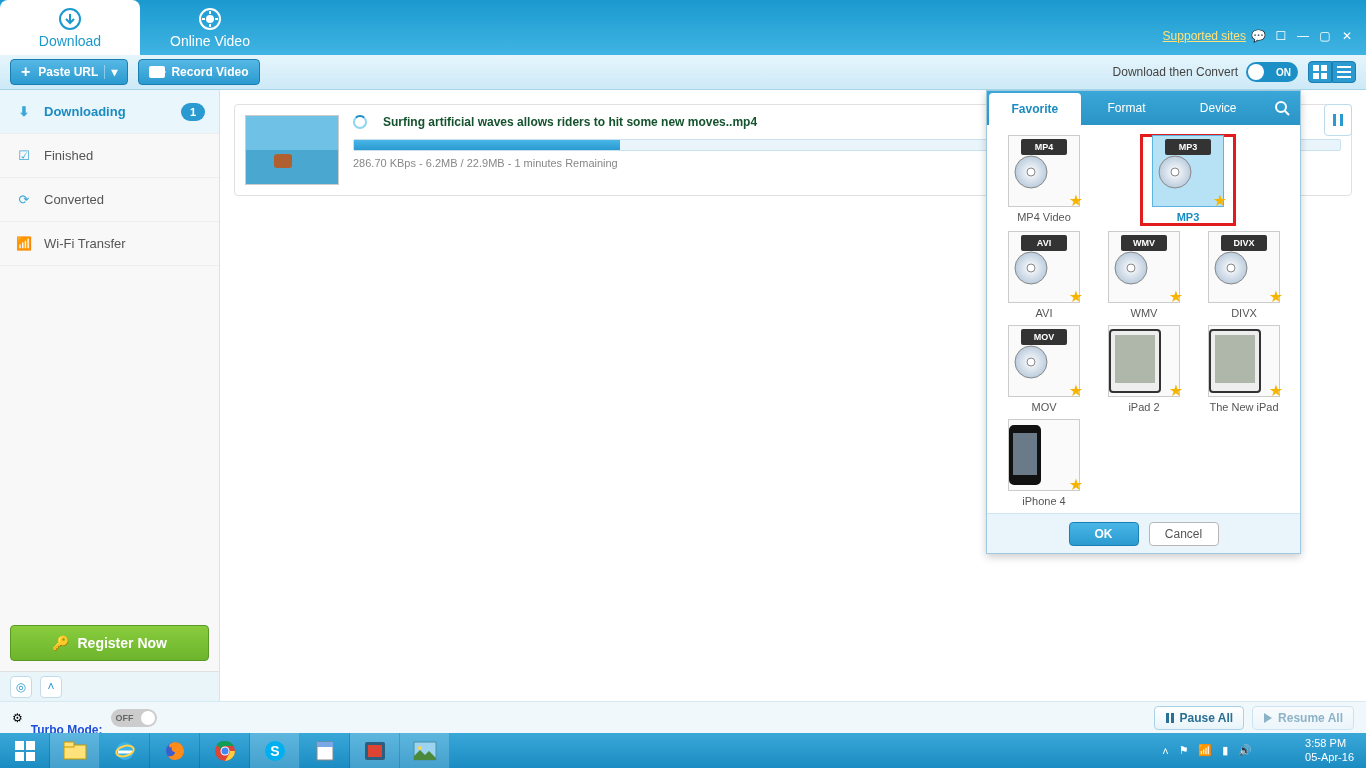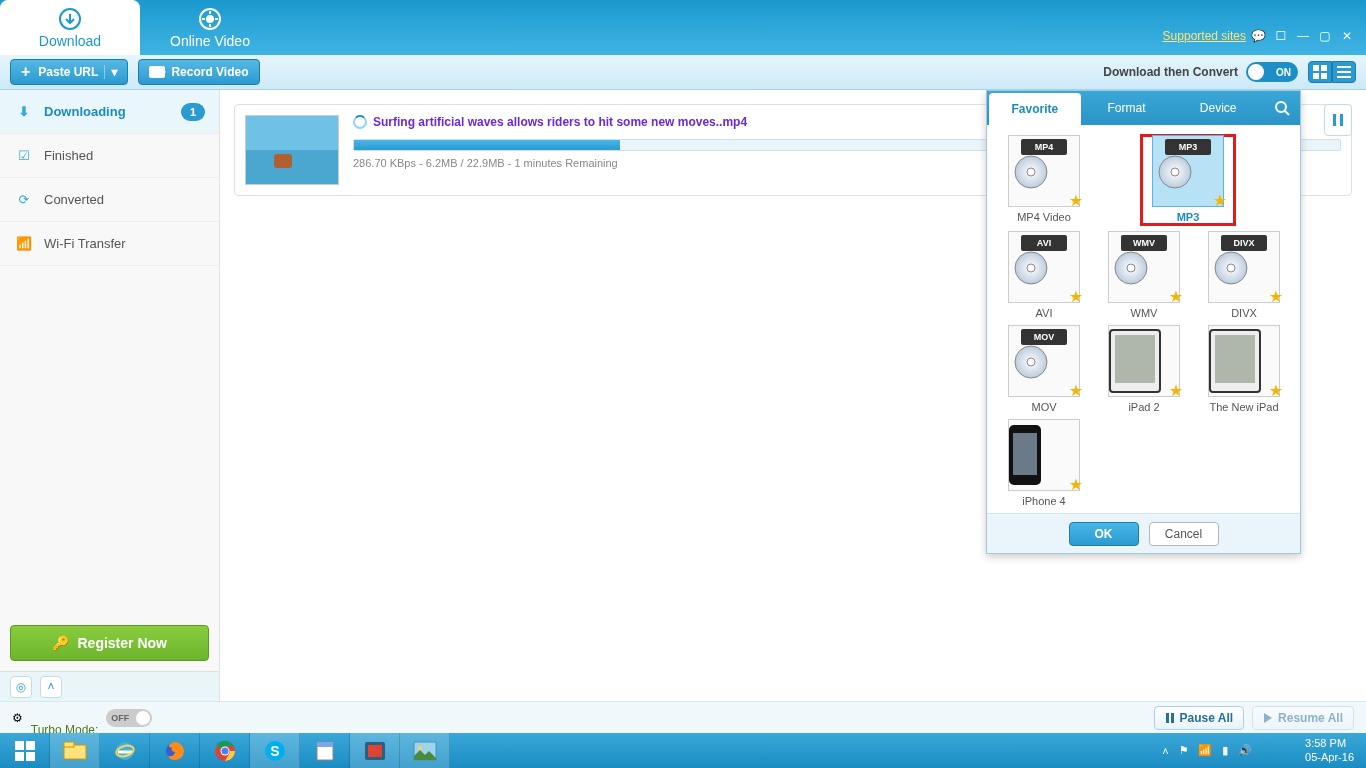--- a/index.html
+++ b/index.html
@@ -24,21 +24,21 @@
 
 #toolbar{height:35px;background:linear-gradient(#e6f5fc,#cdeaf7);border-bottom:1px solid #a7d3e8;display:flex;align-items:center;padding:0 10px;gap:10px;}
 .tb-btn{height:26px;border-radius:4px;display:inline-flex;align-items:center;padding:0 10px;font-size:12px;color:#fff;cursor:pointer;}
 #paste-url-btn{background:linear-gradient(#56b8e5,#2a9ad0);border:1px solid #1b7eb0;font-weight:bold;}
 #paste-url-btn .plus{font-size:16px;margin-right:8px;}
 #paste-url-btn .chev{margin-left:6px;border-left:1px solid rgba(255,255,255,.4);padding-left:6px;}
 #record-btn{background:linear-gradient(#56b8e5,#2a9ad0);border:1px solid #1b7eb0;font-weight:bold;}
 #record-btn .cam{width:16px;height:12px;background:#fff;margin-right:6px;border-radius:2px;position:relative;}
 #record-btn .cam:after{content:"";position:absolute;right:-5px;top:2px;border:4px solid transparent;border-left-color:#fff;}
 #dtc-block{display:flex;align-items:center;gap:8px;}
-#dtc-lbl{font-weight:bold;color:#444;}
+#dtc-lbl{font-weight:normal;color:#444;}
 .toggle{width:52px;height:20px;border-radius:10px;position:relative;font-size:10px;font-weight:bold;display:flex;align-items:center;cursor:pointer;}
 .toggle.on{background:#1c8fc6;color:#fff;justify-content:flex-end;padding-right:7px;}
 .toggle.on:after{content:"";position:absolute;left:2px;top:2px;width:16px;height:16px;border-radius:50%;background:#fff;}
 #view-btns{display:flex;gap:0;}
 #view-btns div{width:24px;height:22px;background:#2a9ad0;border:1px solid #1b7eb0;display:flex;align-items:center;justify-content:center;color:#fff;cursor:pointer;}
 #view-btns div:first-child{border-radius:4px 0 0 4px;}
 #view-btns div:last-child{border-radius:0 4px 4px 0;}
 
 #body{flex:1;display:flex;min-height:0;}
 #sidebar{width:220px;background:#f8f8f8;border-right:1px solid #e0e0e0;display:flex;flex-direction:column;}
@@ -49,21 +49,21 @@
 #sidebar-spacer{flex:1;}
 #register-btn{margin:10px;height:36px;border-radius:4px;background:linear-gradient(#89cc3d,#6db52e);border:1px solid #5a9a24;color:#fff;font-weight:bold;font-size:14px;display:flex;align-items:center;justify-content:center;gap:8px;cursor:pointer;}
 #side-bottom{height:30px;border-top:1px solid #e0e0e0;background:#eaf5fa;display:flex;align-items:center;gap:8px;padding:0 10px;}
 .side-mini{width:22px;height:22px;border:1px solid #c0dceb;border-radius:4px;background:#fff;display:flex;align-items:center;justify-content:center;color:#2a9ad0;cursor:pointer;}
 
 #content{flex:1;position:relative;background:#fff;overflow:hidden;}
 #dl-row{border:1px solid #e0e0e0;border-radius:4px;margin:14px;padding:10px;display:flex;gap:14px;align-items:flex-start;}
 #thumb{width:94px;height:70px;border:1px solid #ccc;background:linear-gradient(#6fc1e6 0%,#6fc1e6 50%,#4aa7d0 50%,#4aa7d0 100%);position:relative;}
 #thumb:after{content:"";position:absolute;left:28px;top:38px;width:18px;height:14px;background:#b06030;border-radius:3px;}
 #dl-info{flex:1;}
-#dl-title-row{display:flex;align-items:center;gap:6px;color:#6d28d9;font-weight:bold;font-size:12px;}
+#dl-title-row{display:flex;align-items:center;gap:16px;color:#14532d;font-weight:bold;font-size:12px;}
 .spin-ico{width:14px;height:14px;border:2px solid #8fd5f2;border-top-color:#1b8cc2;border-radius:50%;}
 #progress-wrap{margin-top:10px;height:12px;border:1px solid #c7e1ef;border-radius:2px;background:#eaf5fb;position:relative;}
 #progress-bar{height:100%;background:linear-gradient(#49b6e7,#2a9ad0);}
 #progress-pct{position:absolute;right:200px;top:-1px;color:#666;font-size:11px;}
 #dl-meta{margin-top:6px;color:#888;font-size:11px;}
 
 #pause-single{position:absolute;top:14px;right:14px;width:28px;height:32px;border:1px solid #bcdceb;border-radius:4px;background:#fff;display:flex;align-items:center;justify-content:center;color:#2a9ad0;cursor:pointer;}
 
 #fmt-popup{position:absolute;top:0;right:65px;width:315px;border:1px solid #9fc9df;background:#fff;box-shadow:0 3px 8px rgba(0,0,0,.2);}
 #fmt-tabs{display:flex;height:34px;background:linear-gradient(#3aa7d8,#2a94c6);font-size:12px;}
@@ -83,21 +83,21 @@
 .ipad-box{width:52px;height:64px;border:2px solid #333;border-radius:4px;background:#eee;position:relative;}
 .ipad-box:after{content:"";position:absolute;left:4px;right:4px;top:4px;bottom:8px;background:#aeb7aa;}
 .iphone-box{width:32px;height:60px;border:2px solid #111;border-radius:5px;background:#111;position:relative;}
 .iphone-box:after{content:"";position:absolute;left:2px;right:2px;top:6px;bottom:8px;background:#6a7a88;}
 #fmt-footer{height:40px;background:#eaf5fb;border-top:1px solid #cfe5f0;display:flex;align-items:center;justify-content:center;gap:10px;padding:0 12px;}
 .dlg-btn{height:24px;min-width:70px;border-radius:4px;display:inline-flex;align-items:center;justify-content:center;font-size:12px;cursor:pointer;}
 .dlg-btn.ok{background:linear-gradient(#49b6e7,#2a9ad0);border:1px solid #1b7eb0;color:#fff;font-weight:bold;}
 .dlg-btn.cancel{background:#fff;border:1px solid #b7b7b7;color:#555;}
 
 #bottom{height:32px;border-top:1px solid #d6eaf4;background:#f1f8fc;display:flex;align-items:center;padding:0 12px;gap:8px;}
-#turbo-lbl{color:#4d7c0f;font-size:12px;font-weight:normal;margin-top:24px;}
+#turbo-lbl{color:#1d4ed8;font-size:12px;font-weight:bold;margin-top:24px;}
 .toggle-sm{width:46px;height:18px;border-radius:9px;background:#ccc;color:#666;font-size:9px;font-weight:bold;display:flex;align-items:center;padding-left:5px;position:relative;cursor:pointer;}
 .toggle-sm:after{content:"";position:absolute;right:2px;top:2px;width:14px;height:14px;border-radius:50%;background:#fff;}
 .bot-btn{height:24px;border:1px solid #a9d2e7;border-radius:4px;background:linear-gradient(#fff,#e8f4fa);color:#2a6f94;font-size:12px;font-weight:bold;padding:0 10px;display:flex;align-items:center;gap:5px;cursor:pointer;}
 .bot-btn.disabled{opacity:.5;cursor:default;}
 
 #taskbar{position:absolute;left:0;right:0;bottom:0;height:35px;background:linear-gradient(#3aa7d8,#1b8cc2);display:flex;align-items:stretch;}
 .task-item{width:50px;border-right:1px solid rgba(0,0,0,.15);display:flex;align-items:center;justify-content:center;cursor:pointer;}
 .task-item.active{background:rgba(255,255,255,.18);}
 #task-spacer{flex:1;}
 #tray{display:flex;align-items:center;gap:10px;padding:0 4px;color:#fff;font-size:11px;}

